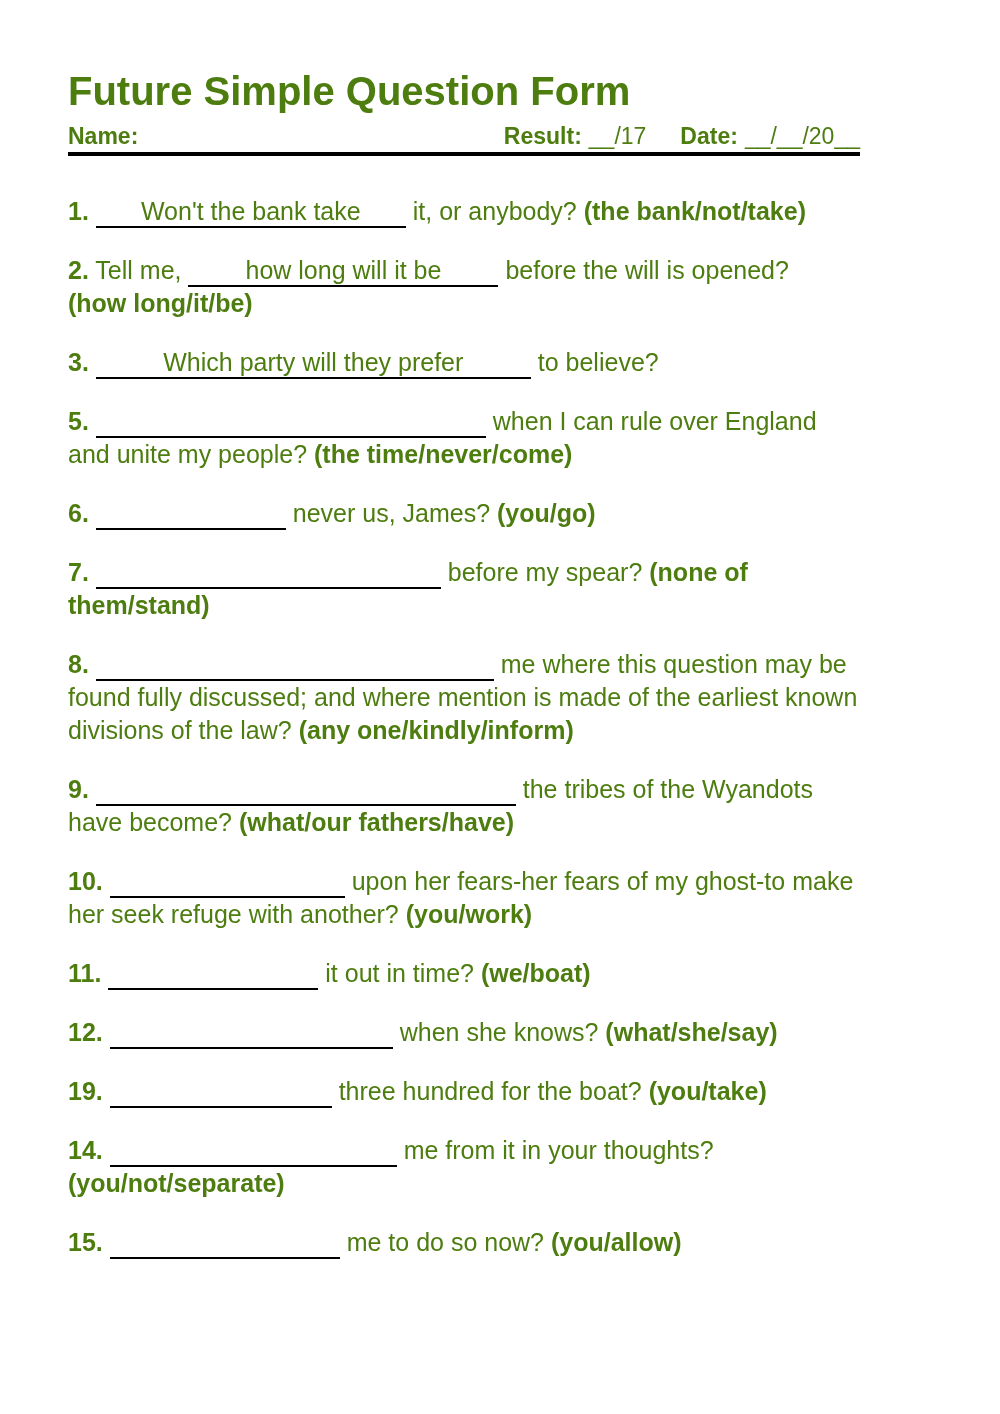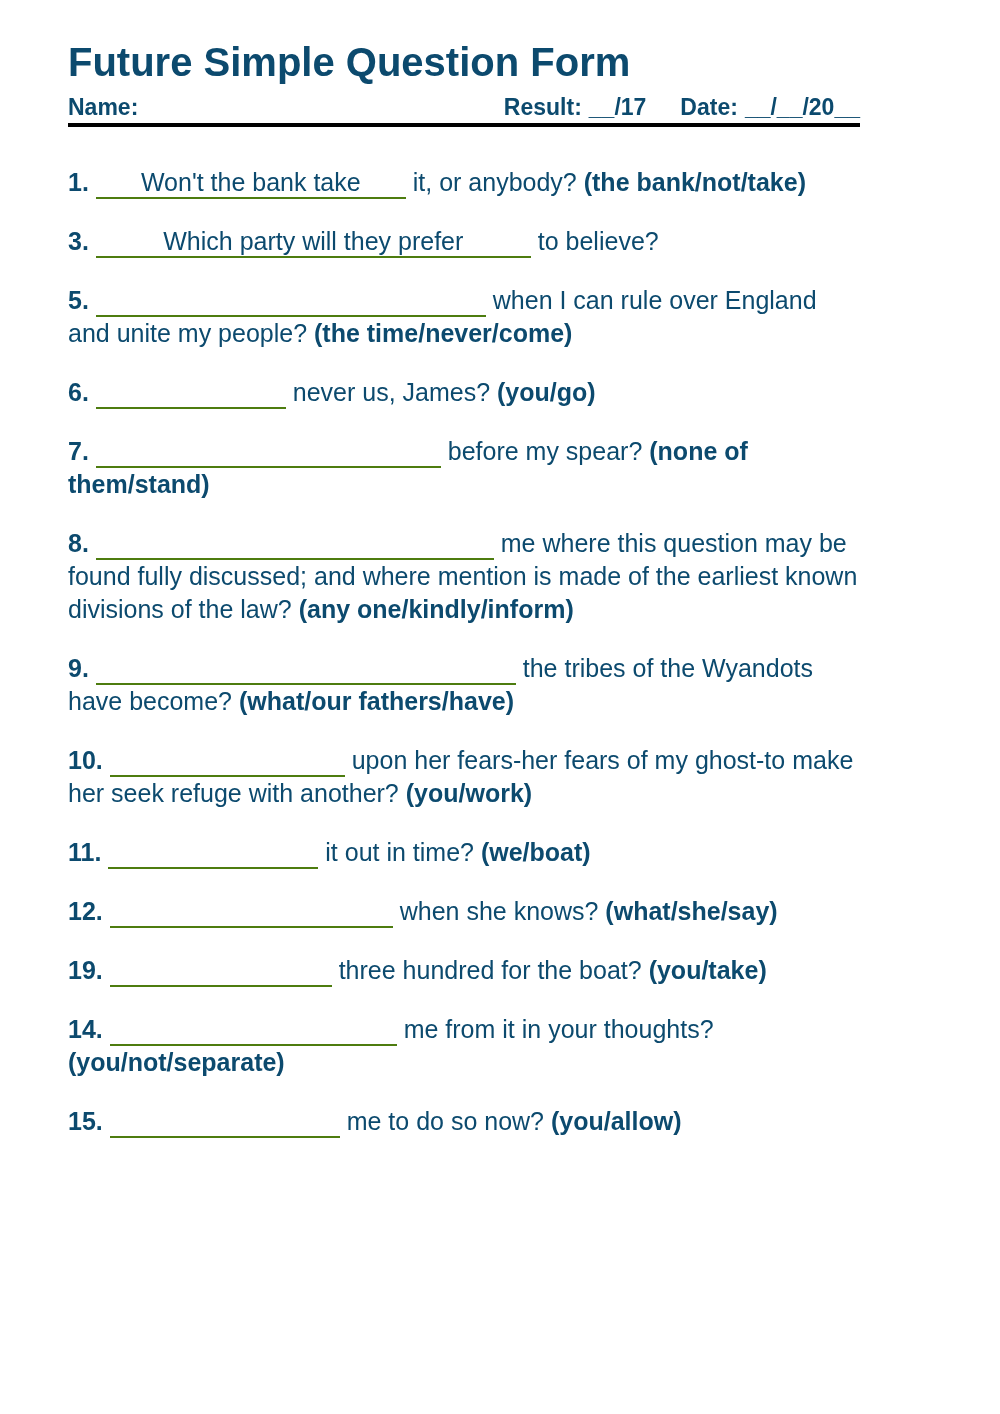--- a/index.html
+++ b/index.html
@@ -1,40 +1,40 @@
 <!DOCTYPE html>
 <html><head>
 <meta charset="utf-8">
 <style>
   html,body { margin:0; padding:0; background:#ffffff; }
   .page {
     width:928px; height:1414px; box-sizing:border-box;
-    padding:40px 68px 0 68px;
-    background:#ffffff; color:#0c4a6e;
+    padding:69px 68px 0 68px;
+    background:#ffffff; color:#4d7c0f;
     font-family:"Liberation Sans","DejaVu Sans",sans-serif;
     overflow:hidden;
   }
   .title {
     font-size:40px; font-weight:bold; line-height:44px;
     margin:0 0 10px 0;
   }
   .header-row {
     display:flex; justify-content:space-between; align-items:flex-start;
     font-size:23px; line-height:26px;gap:24px;
   }
   .header-right { display:flex; gap:34px; }
   .hdr-label { font-weight:bold; }
-  .hdr-value { font-weight:bold; margin-left:7px; white-space:pre; }
+  .hdr-value { font-weight:normal; margin-left:7px; white-space:pre; }
   .rule { height:4px; background:#000000; margin-top:3px; }
   .questions { margin-top:39px; font-size:25px; line-height:33px; }
   .question { margin:0 0 26px 0; }
   .qnum { font-weight:bold; }
   .hint { font-weight:bold; }
   .blank {
-    display:inline-block; border-bottom:2px solid #4d7c0f;
+    display:inline-block; border-bottom:2px solid #000000;
     text-align:center; line-height:30px; vertical-align:baseline;
   }
   .answer { font-weight:normal; }
 </style>
 </head>
 <body>
 
 <div class="page">
 
   <h1 class="title">Future Simple Question Form</h1>
@@ -51,20 +51,21 @@
         <span class="hdr-label">Date:</span><span class="hdr-value">__/__/20__</span>
       </div>
     </div>
   </div>
 
   <div class="rule"></div>
 
   <div class="questions">
   <p class="question"><span class="qnum">1.</span>  <span class="blank" style="width: 310px;"><span class="answer">Won't the bank take</span></span> <span>it, or anybody?</span> <span class="hint">(the bank/not/take)</span></p>
 
+  <p class="question"><span class="qnum">2.</span> <span>Tell me,</span> <span class="blank" style="width: 310px;"><span class="answer">how long will it be</span></span> <span>before the will is opened?</span><br> <span class="hint">(how long/it/be)</span></p>
 
   <p class="question"><span class="qnum">3.</span>  <span class="blank" style="width: 435px;"><span class="answer">Which party will they prefer</span></span> <span>to believe?</span><br> </p>
 
 
   <p class="question"><span class="qnum">5.</span>  <span class="blank" style="width: 390px;"><span class="answer">&nbsp;</span></span> <span>when I can rule over England and unite my people?</span> <span class="hint">(the time/never/come)</span></p>
 
   <p class="question"><span class="qnum">6.</span>  <span class="blank" style="width: 190px;"><span class="answer">&nbsp;</span></span> <span>never us, James?</span> <span class="hint">(you/go)</span></p>
 
   <p class="question"><span class="qnum">7.</span>  <span class="blank" style="width: 345px;"><span class="answer">&nbsp;</span></span> <span>before my spear?</span> <span class="hint">(none of them/stand)</span></p>
 

